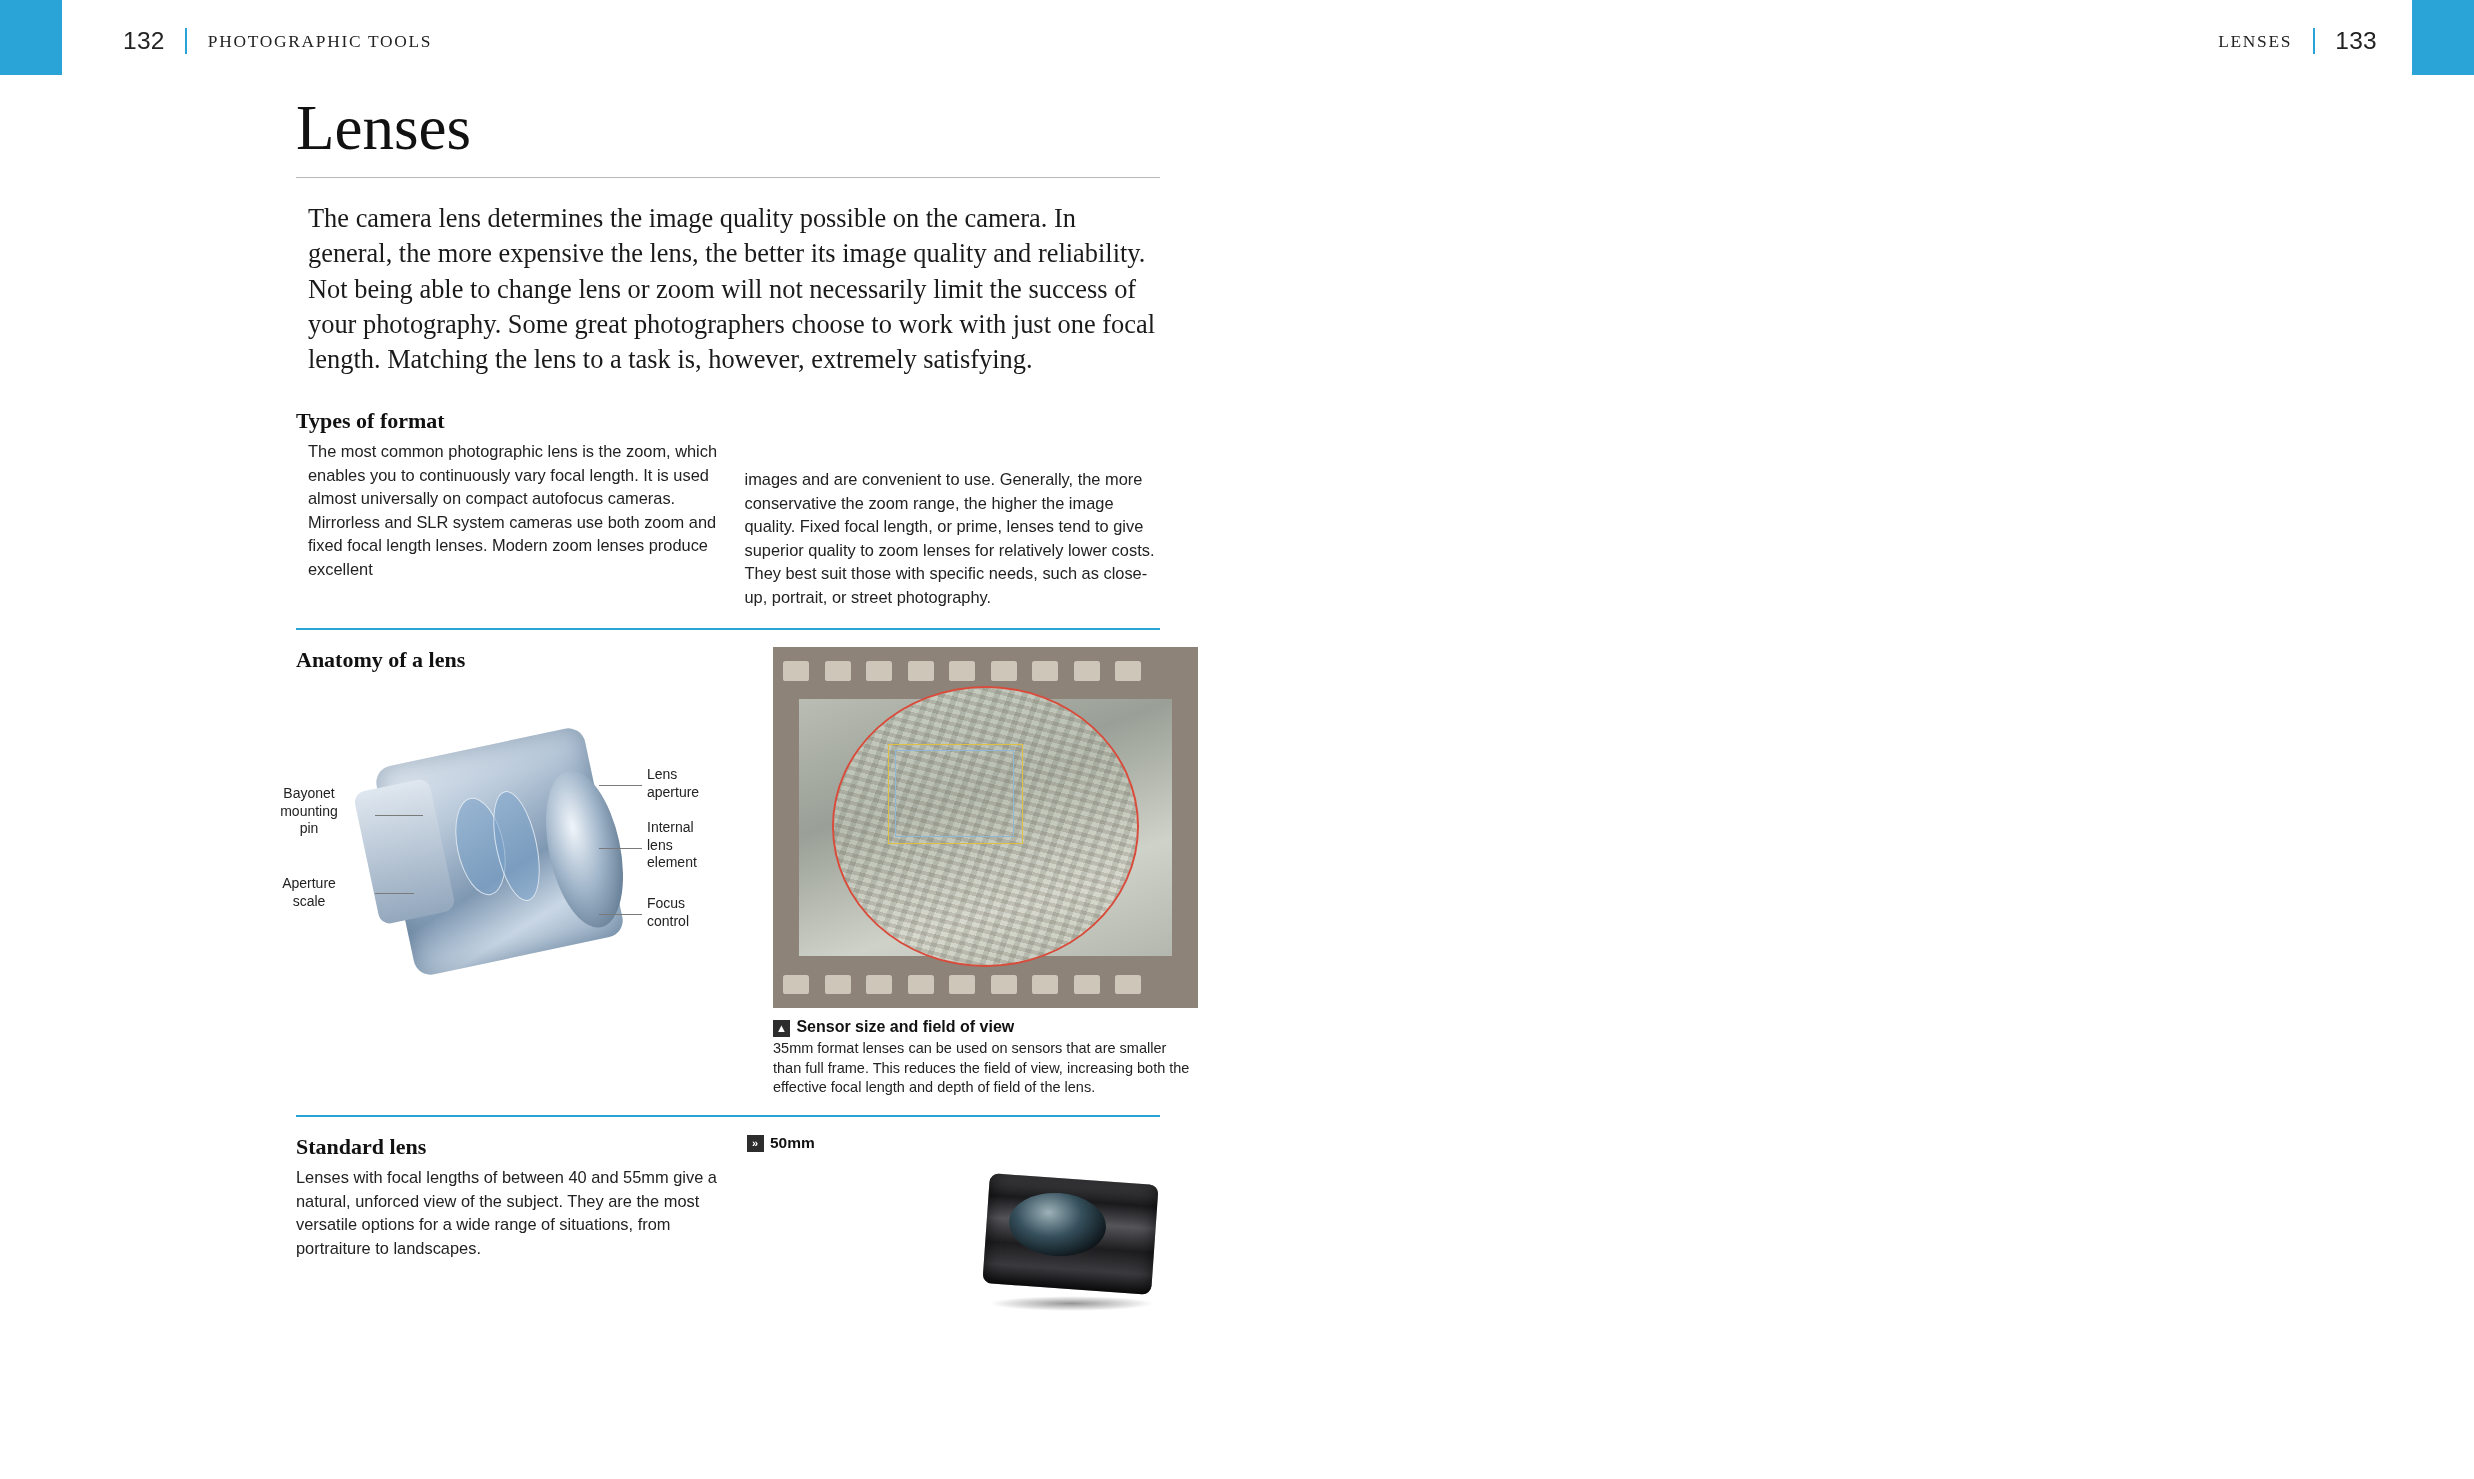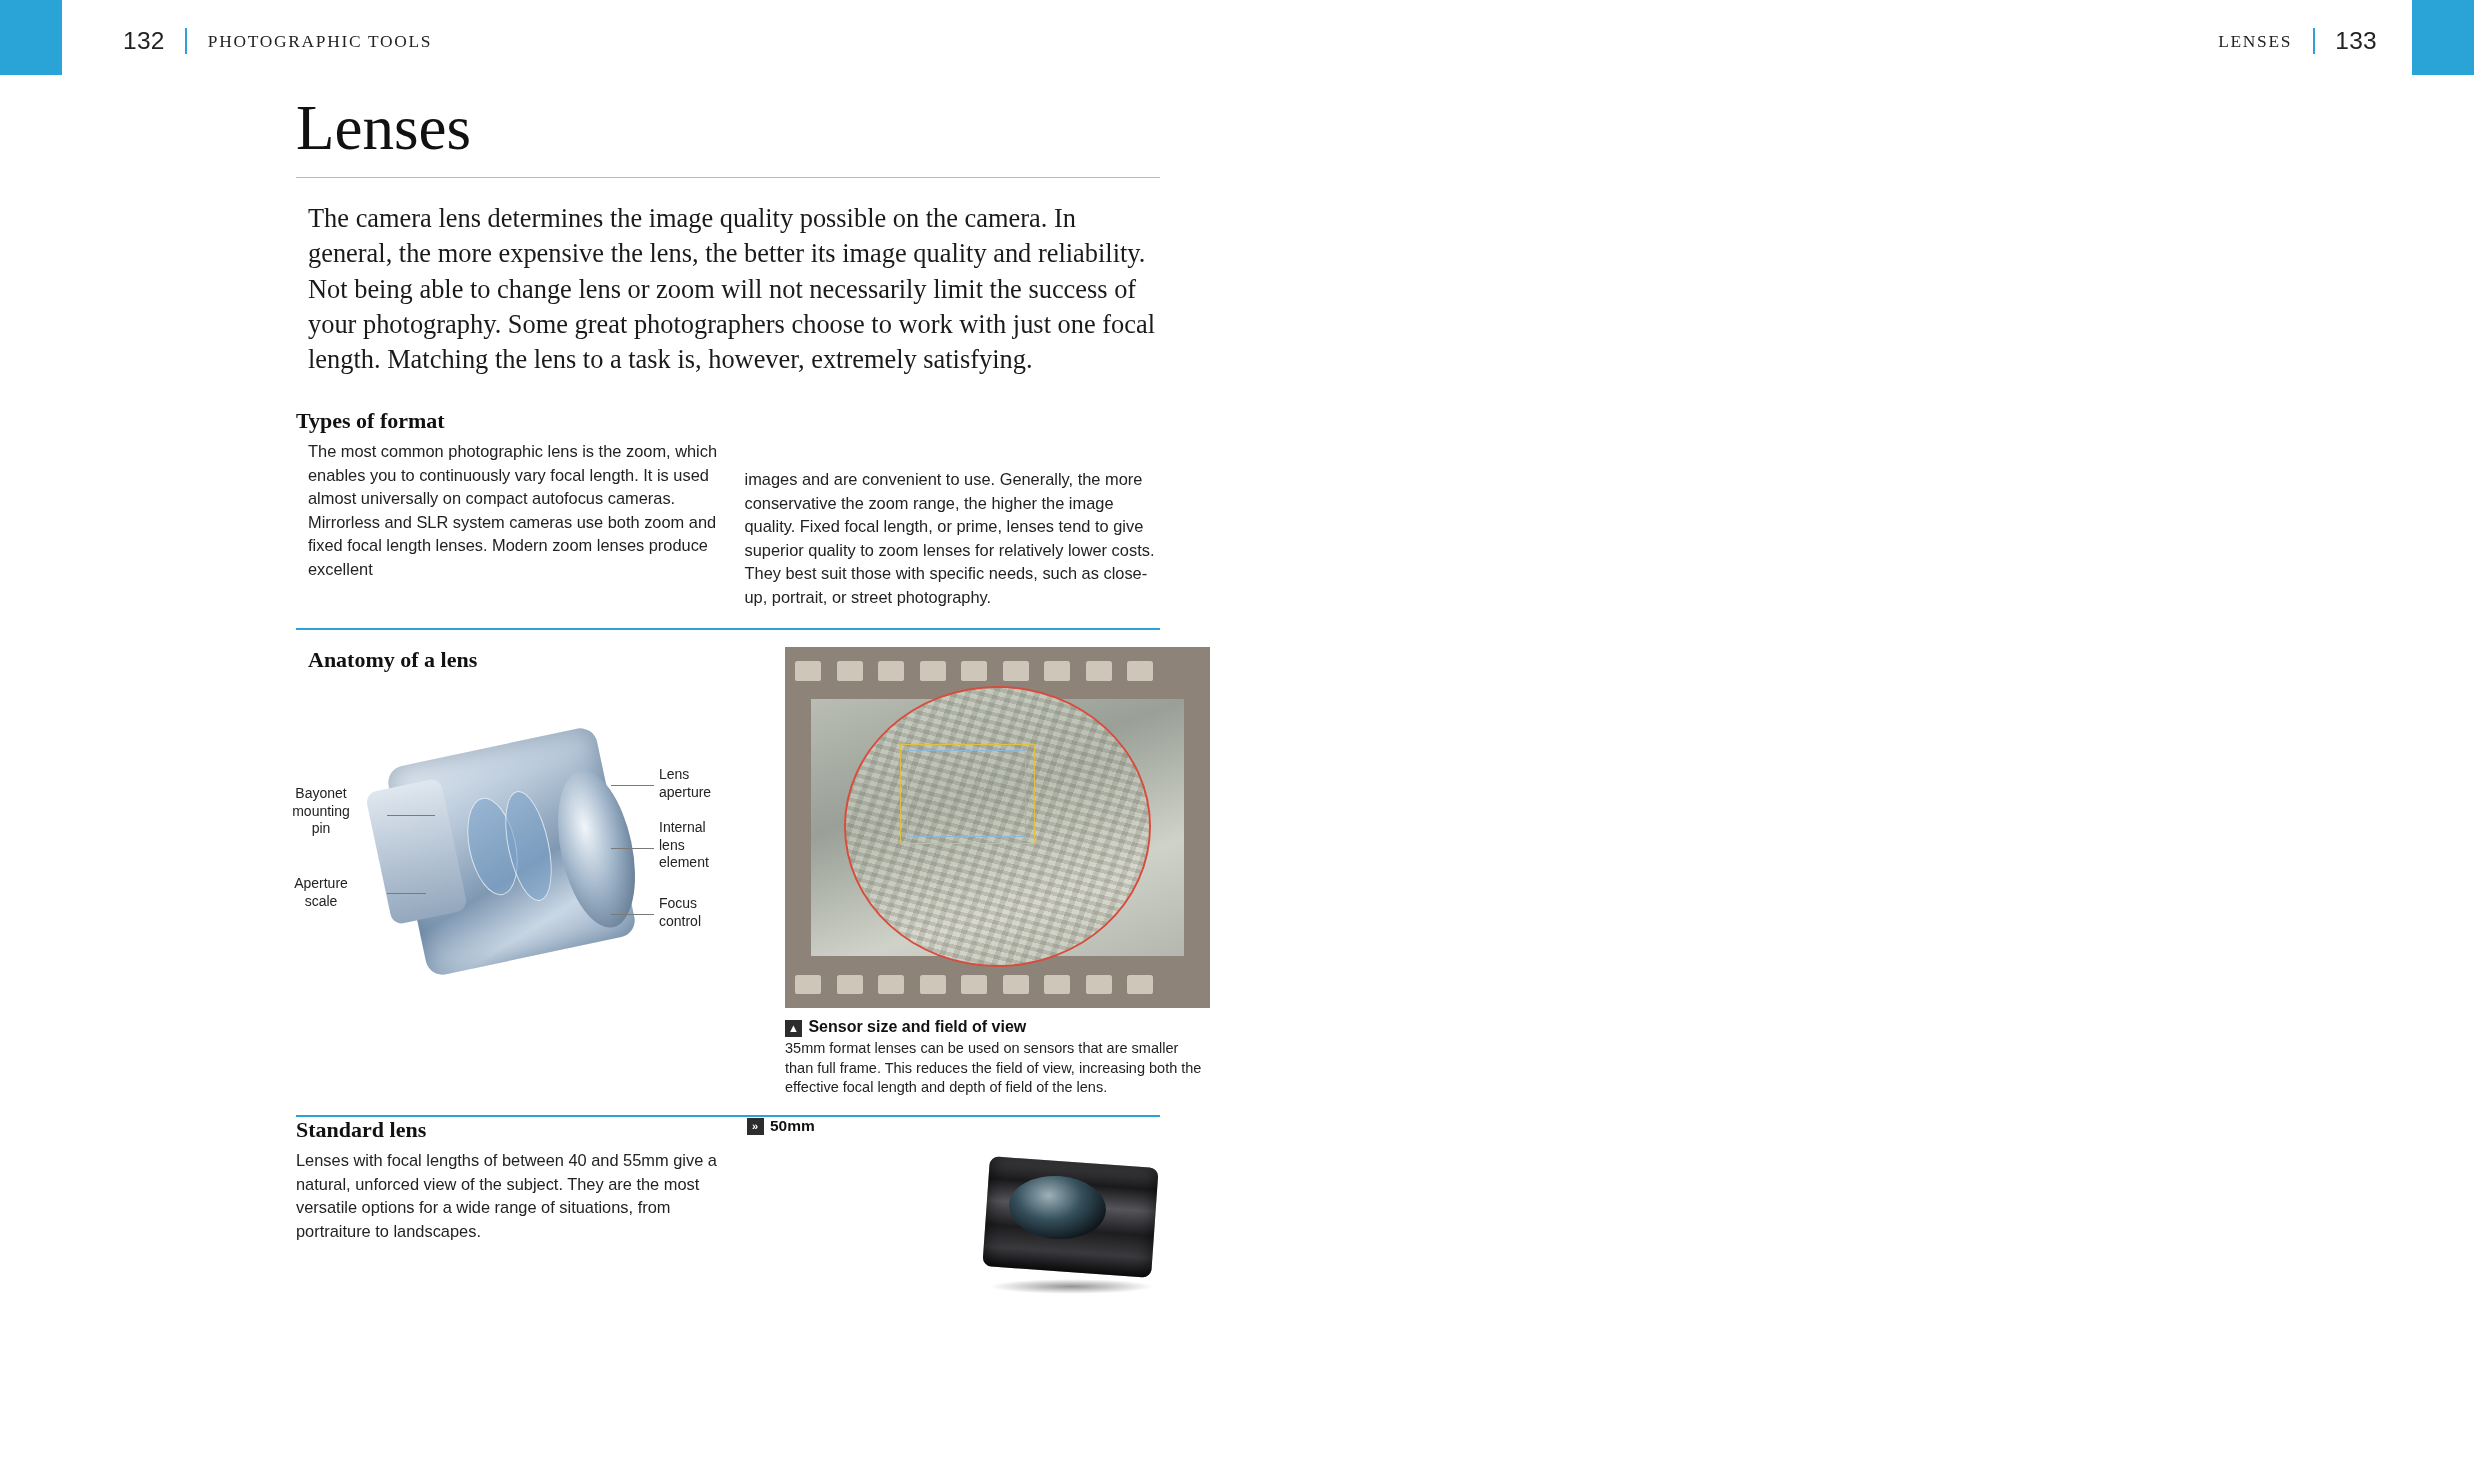--- a/index.html
+++ b/index.html
@@ -61,21 +61,21 @@
     font-size:22px; font-weight:700; margin:0 0 6.4px 0; color:#111;
   }
   p.body {
     font-size:16.4px; line-height:1.43; margin:0; color:#222;
     font-family:"Liberation Sans", sans-serif;
   }
   .two-col { display:flex; gap:15px;margin-left:12px; }
   .two-col > div { flex:1; }
 
   
-  .anatomy-wrap { display:flex; gap:26px; margin-top:17px;margin-left:12px; }
+  .anatomy-wrap { display:flex; gap:26px; margin-top:17px; }
   .anatomy-left { width:451px; }
   .anatomy-right { width:425px; }
 
   .lens-figure {
     position:relative; width:451px; height:335px; margin-top:14px;
   }
   .label-txt {
     position:absolute; font-size:14px; line-height:1.25; color:#222;
   }
   .label-txt.r { text-align:left; }
@@ -121,21 +121,21 @@
   .cap-head {
     display:flex; align-items:flex-start; gap:6.4px; font-weight:700; font-size:16px; color:#111;
   }
   .cap-body { font-size:14.5px; line-height:1.35; color:#222; margin-top:2.6px; }
   .mark {
     display:inline-block; width:17px; height:17px; background:#2d2d2d; color:#fff;
     font-size:11px; line-height:17px; text-align:center; flex:none; margin-top:1.3px;
   }
 
   
-  .std-wrap { display:flex; gap:26px; }
+  .std-wrap { display:flex; gap:26px; margin-top:17px; }
   .std-left { width:451px; }
   .std-mid  { width:213px; }
   .std-photo { width:193px; }
 
   
   .photo { position:relative; }
 
   
   .lens50 { width:193px; height:193px; position:relative; }
   .lens50 .body {

